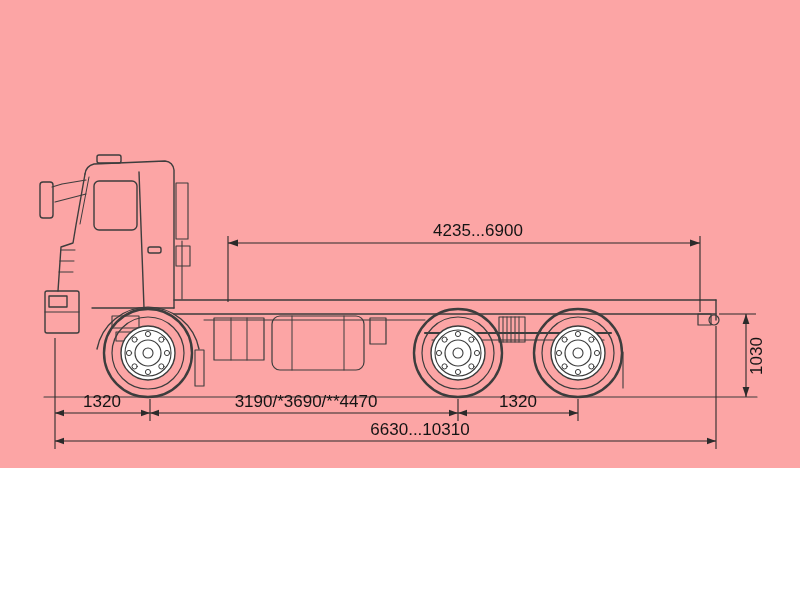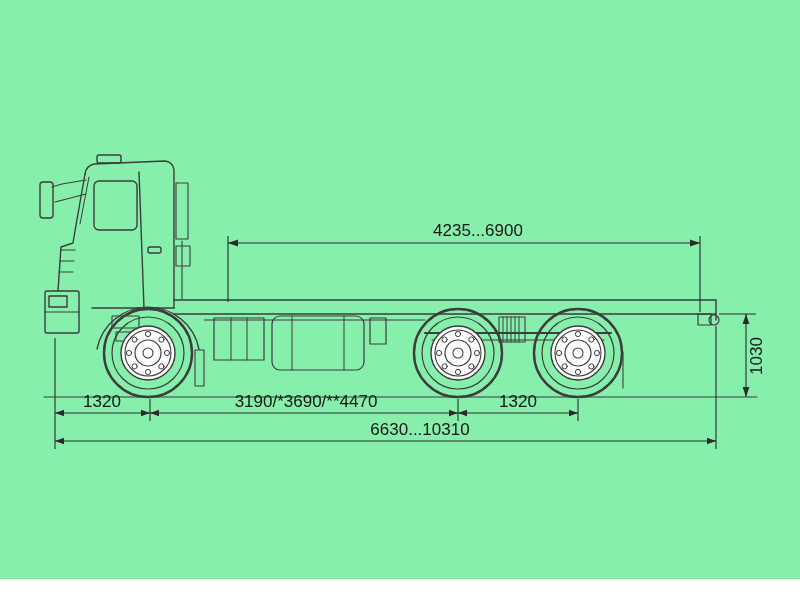--- a/index.html
+++ b/index.html
@@ -6,22 +6,22 @@
     margin: 0;
     padding: 0;
     width: 800px;
     height: 600px;
     background: #ffffff;
     font-family: "Liberation Sans", sans-serif;
   }
   .canvas {
     position: relative;
     width: 800px;
-    height: 579px;
-    background: #86efac;
+    height: 468px;
+    background: #fca5a5;
     overflow: hidden;
   }
   svg { display: block; }
   text {
     font-family: "Liberation Sans", sans-serif;
     font-size: 17px;
     fill: #141414;
   }
 </style>
 </head>

